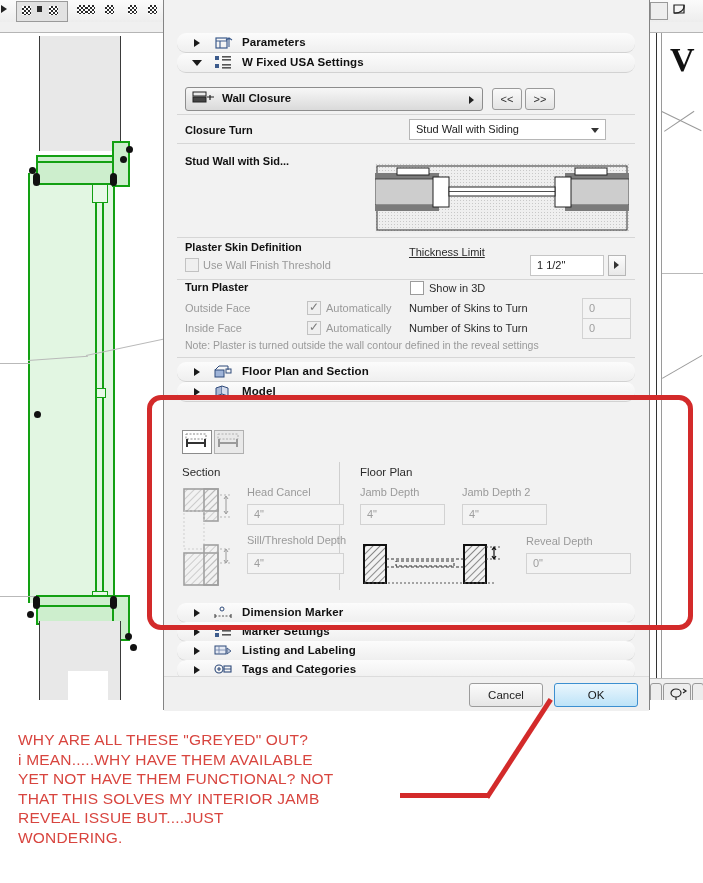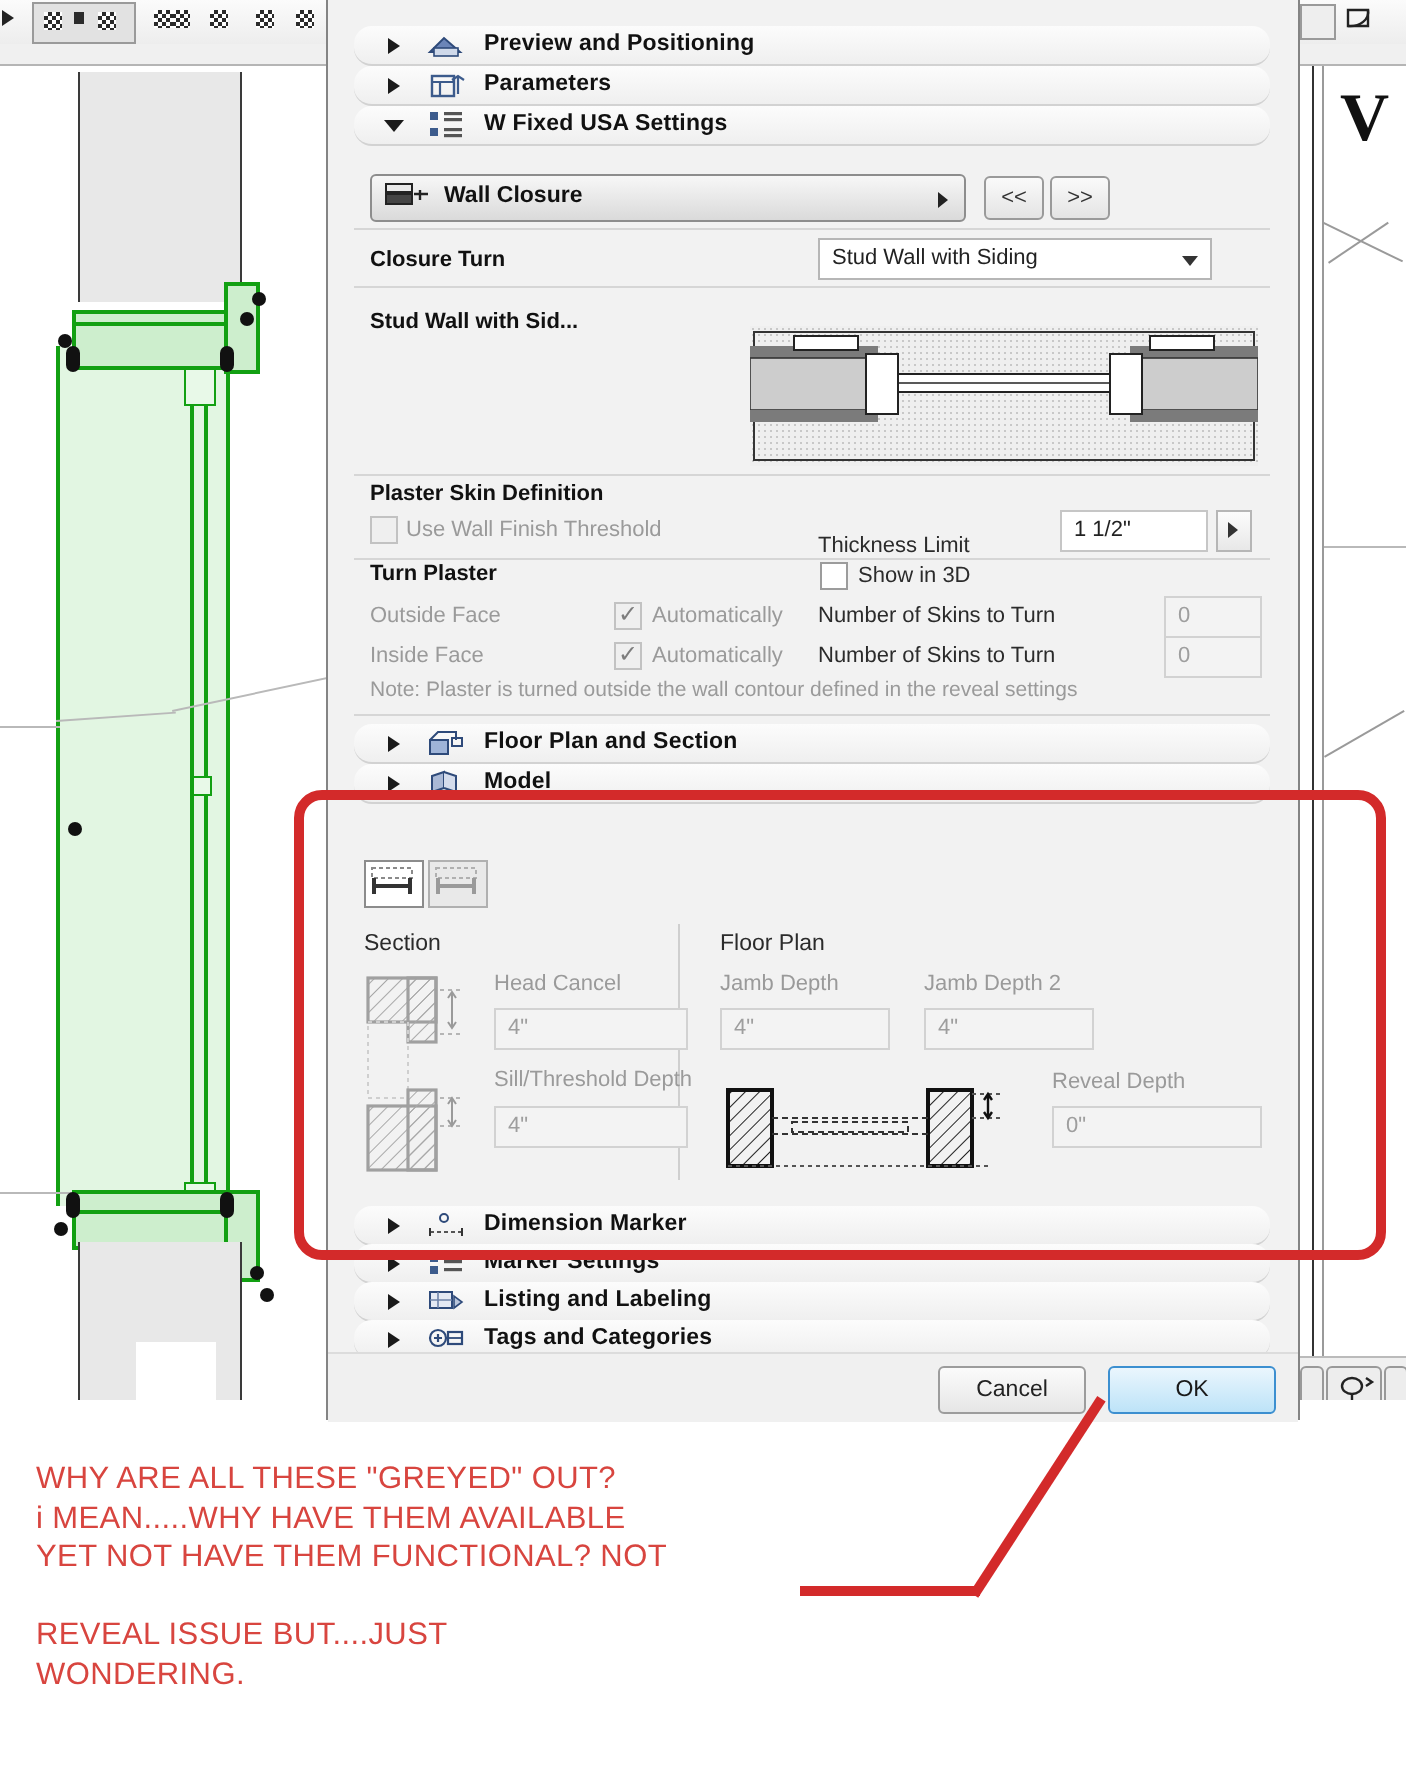--- a/index.html
+++ b/index.html
@@ -203,30 +203,20 @@
             <path d="M19 5 l3 2 -3 2" fill="none" stroke="#222" stroke-width="1.2"></path>
           </svg>
       </div>
       <div style="position:absolute;left:44px;top:4px;width:10px;height:22px;border:1px solid #999;border-radius:3px;background:#ededed;"></div>
     </div>
   </div>
 
   <div class="dialog">
     <div class="dlg-body">
 
-      <div class="srow" style="top:13px;">
-        <div class="tri"></div>
-        <div class="sicon">
-          <svg width="20" height="15" viewBox="0 0 20 15">
-              <path d="M2 11 L9 4 L17 11 Z" fill="#6b85b8" stroke="#2e4a7a" stroke-width="1"></path>
-              <rect x="4" y="9" width="12" height="4" fill="#cfd9ea" stroke="#2e4a7a" stroke-width=".8"></rect>
-            </svg>
-        </div>
-        <div class="slabel">Preview and Positioning</div>
-      </div>
 
       <div class="srow" style="top:33px;">
         <div class="tri"></div>
         <div class="sicon">
           <svg width="20" height="15" viewBox="0 0 20 15">
               <rect x="3" y="3" width="11" height="10" fill="none" stroke="#3c5b8c" stroke-width="1.2"></rect>
               <path d="M3 6 h11 M7 6 v7 M16 12 V3 M13 5 l3 -2 3 2" fill="none" stroke="#3c5b8c" stroke-width="1.1"></path>
             </svg>
         </div>
         <div class="slabel">Parameters</div>
@@ -285,21 +275,21 @@
           <rect x="180" y="14" width="16" height="30" fill="#fff" stroke="#222" stroke-width="1"></rect>
           <rect x="74" y="24" width="106" height="9" fill="#fff" stroke="#222" stroke-width="1"></rect>
           <line x1="74" y1="28.5" x2="180" y2="28.5" stroke="#222" stroke-width=".8"></line>
         </svg>
       </div>
       <div class="sep-line" style="top:237px;"></div>
 
       <div class="lbl b" style="left:21px;top:241px;">Plaster Skin Definition</div>
       <div class="chk disabled" style="left:21px;top:258px;"></div>
       <div class="lbl dim" style="left:39px;top:259px;">Use Wall Finish Threshold</div>
-      <div class="lbl" style="left:245px;top:267px;">Thickness Limit</div>
+      <div class="lbl" style="left:245px;top:246px;text-decoration:underline;">Thickness Limit</div>
       <div class="field" style="left:366px;top:255px;width:72px;">
         <div class="ftext">1 1/2"</div>
       </div>
       <div class="spin" style="left:444px;top:255px;">
           <div class="sa"></div>
         </div>
       <div class="sep-line" style="top:279px;"></div>
 
       <div class="lbl b" style="left:21px;top:281px;">Turn Plaster</div>
       <div class="chk" style="left:246px;top:281px;"></div>
@@ -485,15 +475,15 @@
     <div class="btnbar">
       <div class="cancelbtn">Cancel</div>
       <div class="okbtn">OK</div>
     </div>
   </div>
 
   <div class="annbox" style="left:147px;top:395px;width:536px;height:225px;"></div>
   <div class="annline" style="left:487px;top:795px;width:117px;height:5px;transform:rotate(-57deg);"></div>
   <div class="annline" style="left:400px;top:793px;width:90px;height:5px;"></div>
 
-  <div class="anntext" style="left:18px;top:730px;"><span>WHY ARE ALL THESE "GREYED" OUT?</span><br><span>i MEAN.....WHY HAVE THEM AVAILABLE</span><br><span>YET NOT HAVE THEM FUNCTIONAL? NOT</span><br><br><span>REVEAL ISSUE BUT....JUST</span><br><span>WONDERING.</span></div>
+  <div class="anntext" style="left:18px;top:730px;"><span>WHY ARE ALL THESE "GREYED" OUT?</span><br><span>i MEAN.....WHY HAVE THEM AVAILABLE</span><br><span>YET NOT HAVE THEM FUNCTIONAL? NOT</span><br><span>THAT THIS SOLVES MY INTERIOR JAMB</span><br><span>REVEAL ISSUE BUT....JUST</span><br><span>WONDERING.</span></div>
 
 </div>
 
 </body></html>

